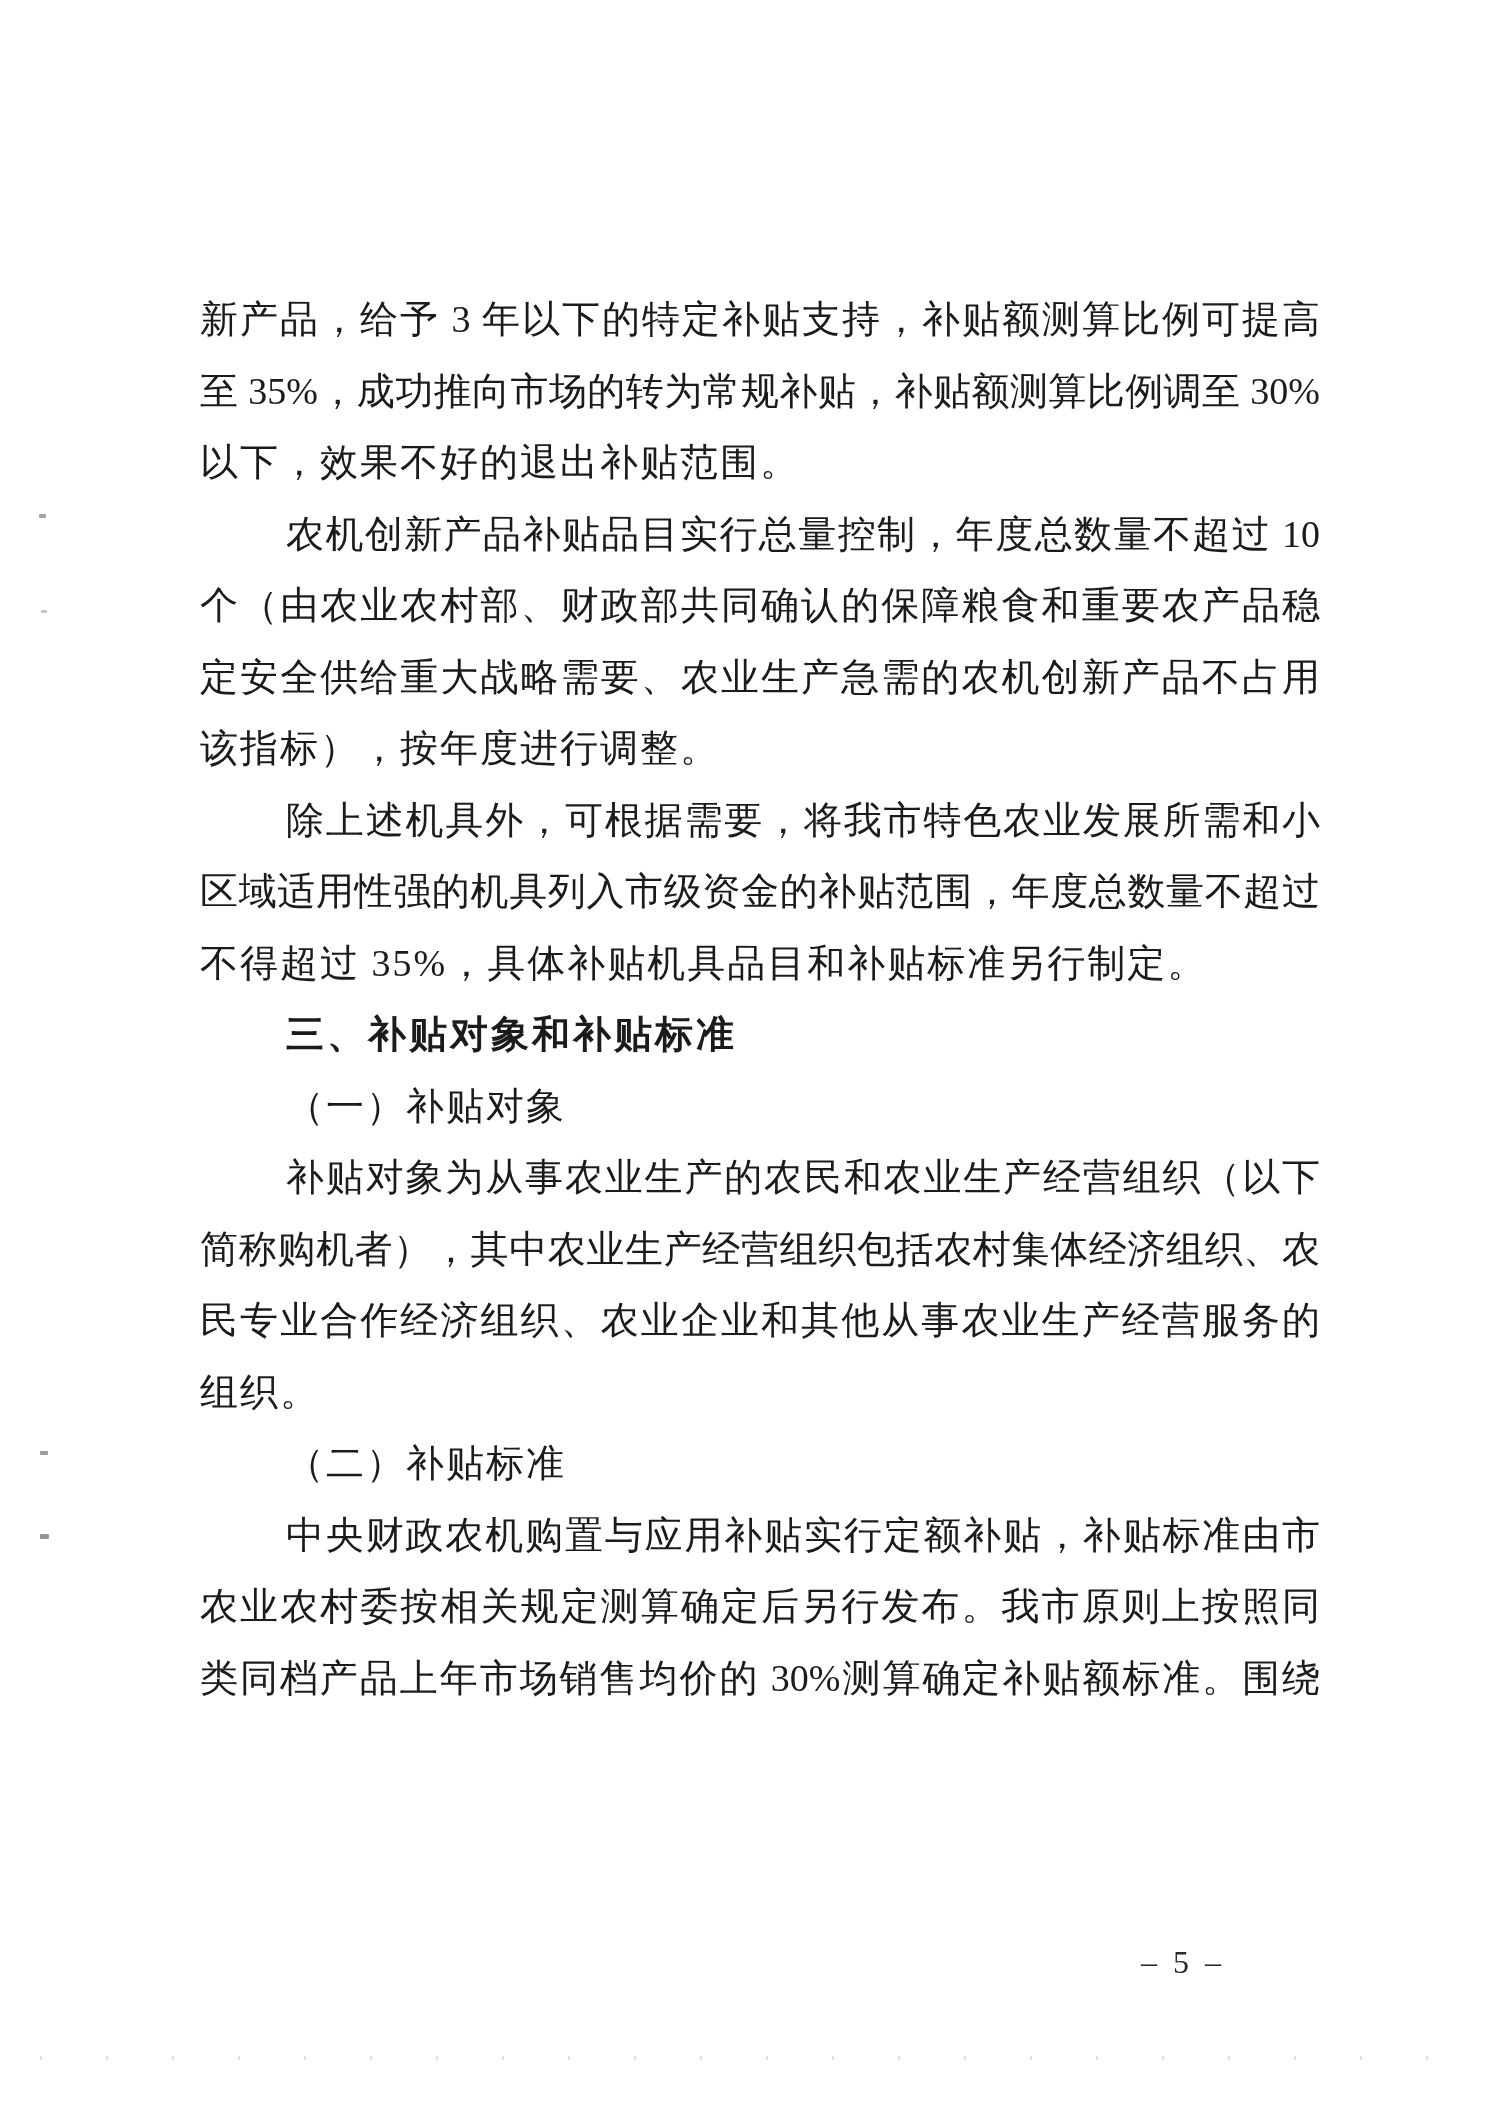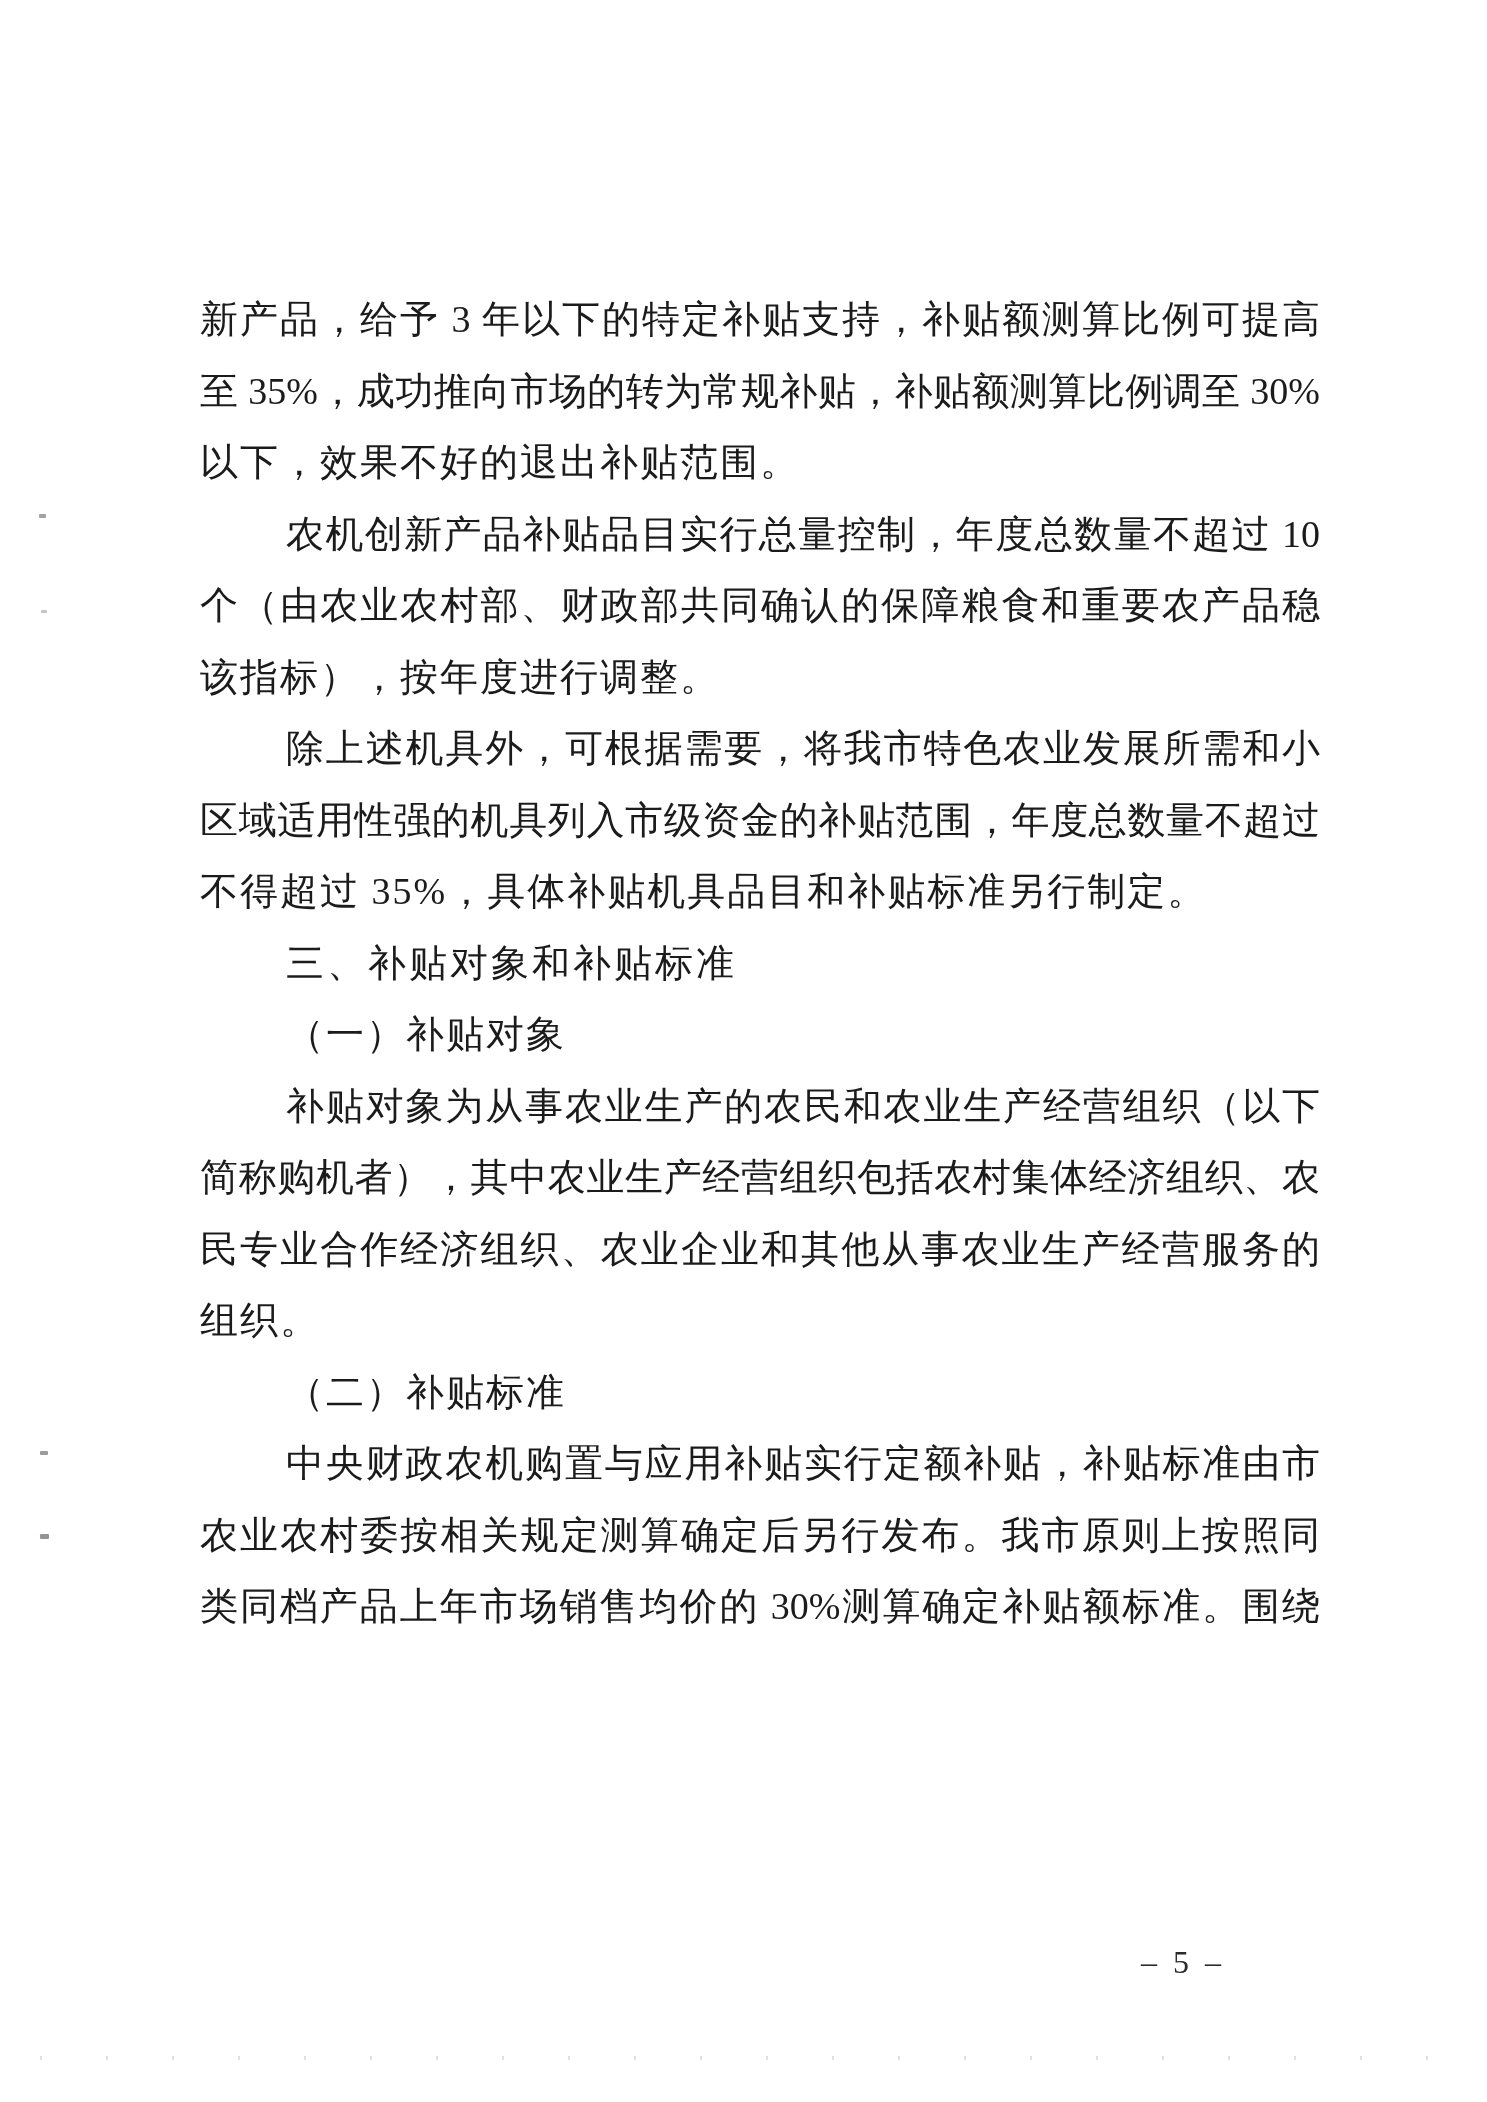--- a/index.html
+++ b/index.html
@@ -22,21 +22,21 @@
     text-align:left;letter-spacing:2px;
   }
   .ln.justify{
     text-align:justify;
     text-align-last:justify;
     letter-spacing:0;
   }
   .ln.indent{text-indent:86px;}
   .ln.heading{
     font-family:"Liberation Sans","DejaVu Sans",sans-serif;
-    font-weight:400;letter-spacing:3px;
+    font-weight:700;letter-spacing:3px;
   }
   .footer{
     position:absolute;left:1128px;top:1938px;width:110px;height:48px;
     font-size:32px;line-height:48px;color:#2a2a2a;
     text-align:center;letter-spacing:4px;white-space:nowrap;
   }
   
   .speck{position:absolute;background:#6f6f78;border-radius:1px;}
   .speck.s1{left:39px;top:514px;width:7px;height:4px;opacity:.65;}
   .speck.s2{left:41px;top:610px;width:6px;height:3px;opacity:.4;}
@@ -53,20 +53,21 @@
 <body>
 
 <div class="page">
 
   <div class="text-block">
     <div class="ln justify">新产品，给予 3 年以下的特定补贴支持，补贴额测算比例可提高</div>
     <div class="ln justify">至 35%，成功推向市场的转为常规补贴，补贴额测算比例调至 30%</div>
     <div class="ln">以下，效果不好的退出补贴范围。</div>
     <div class="ln justify indent">农机创新产品补贴品目实行总量控制，年度总数量不超过 10</div>
     <div class="ln justify">个（由农业农村部、财政部共同确认的保障粮食和重要农产品稳</div>
+    <div class="ln justify">定安全供给重大战略需要、农业生产急需的农机创新产品不占用</div>
     <div class="ln">该指标），按年度进行调整。</div>
     <div class="ln justify indent">除上述机具外，可根据需要，将我市特色农业发展所需和小</div>
     <div class="ln justify">区域适用性强的机具列入市级资金的补贴范围，年度总数量不超过</div>
     <div class="ln">不得超过 35%，具体补贴机具品目和补贴标准另行制定。</div>
     <div class="ln heading indent">三、补贴对象和补贴标准</div>
     <div class="ln indent">（一）补贴对象</div>
     <div class="ln justify indent">补贴对象为从事农业生产的农民和农业生产经营组织（以下</div>
     <div class="ln justify">简称购机者），其中农业生产经营组织包括农村集体经济组织、农</div>
     <div class="ln justify">民专业合作经济组织、农业企业和其他从事农业生产经营服务的</div>
     <div class="ln">组织。</div>

